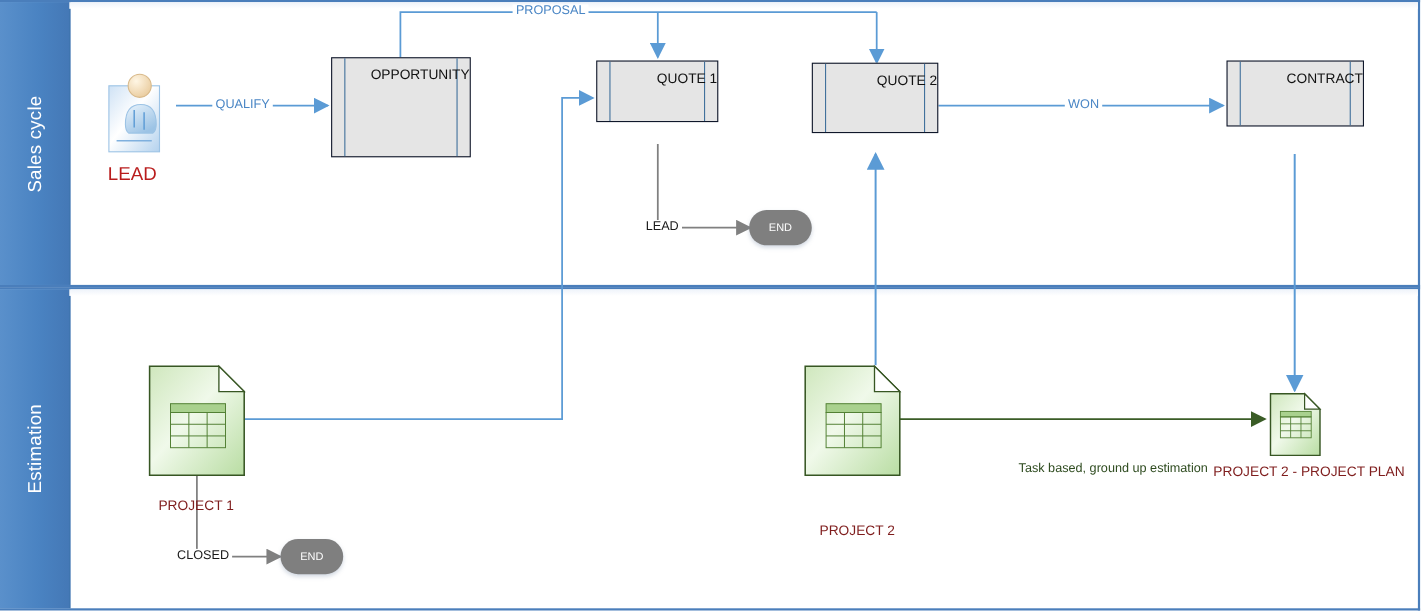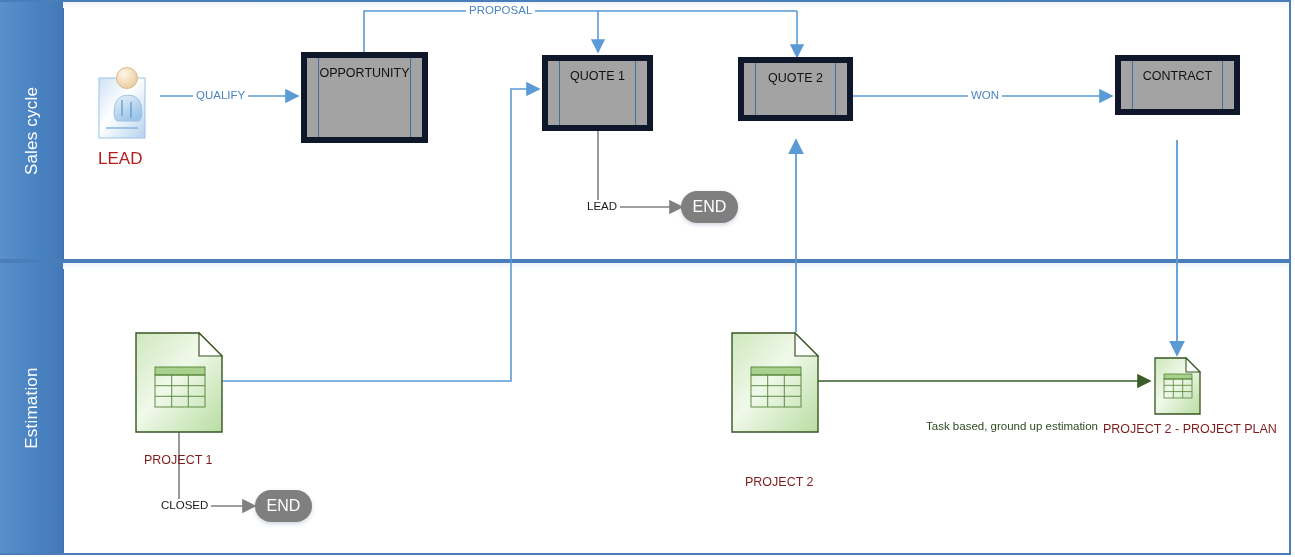--- a/index.html
+++ b/index.html
@@ -43,46 +43,46 @@
   .lane-sheen{
     position:absolute;left:63px;right:0;top:0;height:6px;
     background:linear-gradient(to bottom,#eef3fa 0%,#ffffff 100%);
     pointer-events:none;
   }
 
   
   .proc{
     position:absolute;
     box-sizing:border-box;
-    background:#a3a3a3;
-    border:6px solid #0f172a;
+    background:#e5e5e5;
+    border:1px solid #0f172a;
     display:flex;
     align-items:flex-start;
-    justify-content:center;
+    justify-content:flex-end;
   }
   .proc .bar-l,.proc .bar-r{
     position:absolute;top:0;bottom:0;width:0;border-left:1px solid #41719c;
   }
   .proc .bar-l{left:11px;}
   .proc .bar-r{right:11px;}
   .proc .lbl{
     position:relative;z-index:2;
     font-size:12.5px;color:#111111;
     margin-top:8px;
     white-space:nowrap;
   }
 
   
   .term{
     position:absolute;
     box-sizing:border-box;
     background:#7f7f7f;
     border-radius:20px;
     color:#ffffff;
-    font-size:16px;
+    font-size:10px;
     display:flex;align-items:center;justify-content:center;
     box-shadow:0 2px 4px rgba(120,140,170,.35);
   }
 
   
   .svg-layer{position:absolute;left:0;top:0;width:1295px;height:557px;overflow:visible;}
   .conn-label{
     position:absolute;
     background:#ffffff;
     font-size:11.5px;
@@ -231,21 +231,21 @@
       <line x1="1164" y1="391.6" x2="1192" y2="391.6" stroke="#538135" stroke-width="0.8"></line>
     </g>
   </svg>
 
   <div class="proc" style="left:301px;top:52px;width:127px;height:91px;">
     <div class="bar-l"></div>
     <div class="bar-r"></div>
     <div class="lbl">OPPORTUNITY</div>
   </div>
 
-  <div class="proc" style="left:542px;top:55px;width:111px;height:76px;">
+  <div class="proc" style="left:542px;top:55px;width:111px;height:56px;">
     <div class="bar-l"></div>
     <div class="bar-r"></div>
     <div class="lbl">QUOTE 1</div>
   </div>
 
   <div class="proc" style="left:738px;top:57px;width:115px;height:64px;">
     <div class="bar-l"></div>
     <div class="bar-r"></div>
     <div class="lbl">QUOTE 2</div>
   </div>

